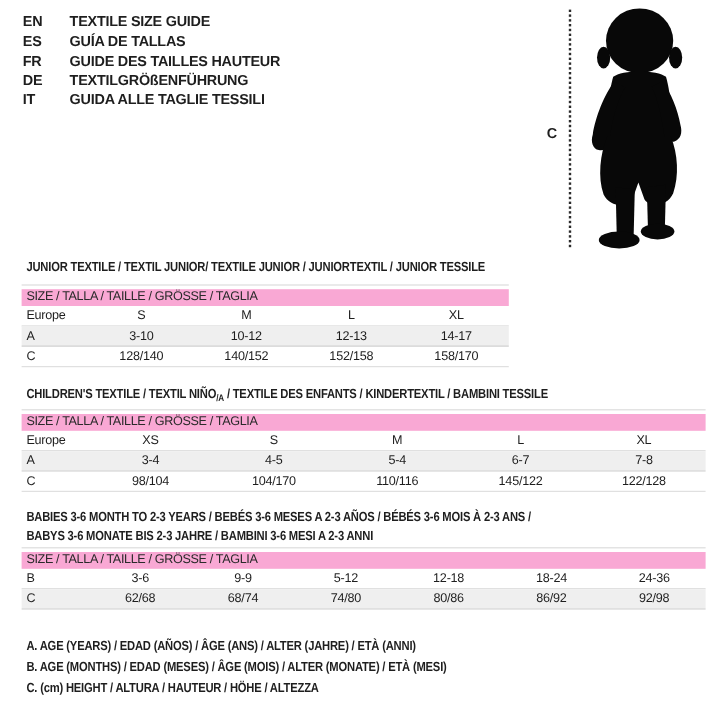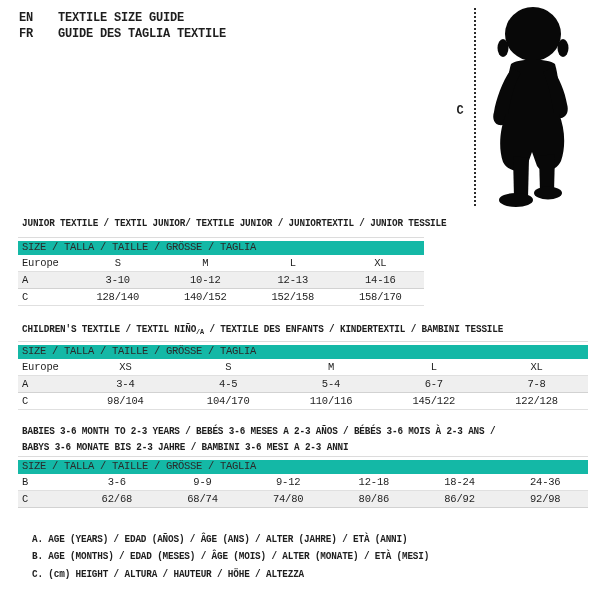--- a/index.html
+++ b/index.html
@@ -1,19 +1,19 @@
 <!DOCTYPE html>
 <html><head>
 <meta charset="utf-8">
 <style>
   * { margin:0; padding:0; box-sizing:border-box; }
   html,body { background:#ffffff; }
   .page {
     position:relative; width:600px; height:600px; background:#ffffff;
-    font-family:Liberation Mono, monospace; color:#1e1e1e; overflow:hidden;
+    font-family:Liberation Sans, sans-serif; color:#1e1e1e; overflow:hidden;
   }
 
   
   .langs { position:absolute; left:19px; top:10px; }
   .lang-row { height:16.3px; line-height:16.3px; font-size:12px; font-weight:700; letter-spacing:-0.2px; white-space:nowrap; }
   .lang-code { display:inline-block; width:39px; }
 
   
   .measure-line { position:absolute; left:474px; top:8px; height:198px; width:0; border-left:2.5px dotted #2b2b2b; }
   .measure-label { position:absolute; left:450px; top:104px; width:20px; text-align:center; font-size:12px; font-weight:700; }
@@ -23,44 +23,53 @@
   .tbl-title {
     position:absolute; font-size:11px; font-weight:700; letter-spacing:-0.2px;
     white-space:nowrap; transform:scaleX(0.85); transform-origin:left top; line-height:16px;
   }
   .sub { font-size:8px; position:relative; top:2px; }
 
   
   .tbl { position:absolute; }
   .topline { height:1px; background:#dcdcdc; margin-bottom:3px; }
   .bar {
-    height:13.5px; line-height:13.5px; background:#14b8a6; padding-left:4px;
+    height:13.5px; line-height:13.5px; background:#f9a8d4; padding-left:4px;
     font-size:10.5px; letter-spacing:-0.3px; color:#2a2a2a; white-space:nowrap; overflow:hidden;
   }
   .row { display:flex; height:17.3px; align-items:center; border-bottom:1px solid rgba(0,0,0,0.12); }
   .row.alt { background:#efefef; }
   .cell { font-size:10.5px; letter-spacing:-0.2px; white-space:nowrap; }
   .cell.label { width:56px; padding-left:4px; text-align:left; }
   .cell.data { flex:1; text-align:center; }
 
   
-  .footnotes { position:absolute; left:22px; top:531px;margin-left:10px; }
+  .footnotes { position:absolute; left:22px; top:531px; }
   .footnote { height:17.3px; line-height:17.3px; font-size:11px; font-weight:700; letter-spacing:-0.2px; white-space:nowrap; transform:scaleX(0.85); transform-origin:left top; }
 </style>
 </head>
 <body>
 
 <div class="page">
 
   <div class="langs">
     <div class="lang-row">
       <span class="lang-code">EN</span><span>TEXTILE SIZE GUIDE</span>
     </div>
     <div class="lang-row">
-      <span class="lang-code">FR</span><span>GUIDE DES TAGLIA TEXTILE</span>
+      <span class="lang-code">ES</span><span>GUÍA DE TALLAS</span>
+    </div>
+    <div class="lang-row">
+      <span class="lang-code">FR</span><span>GUIDE DES TAILLES HAUTEUR</span>
+    </div>
+    <div class="lang-row">
+      <span class="lang-code">DE</span><span>TEXTILGRÖßENFÜHRUNG</span>
+    </div>
+    <div class="lang-row">
+      <span class="lang-code">IT</span><span>GUIDA ALLE TAGLIE TESSILI</span>
     </div>
   </div>
 
   <div class="measure-line"></div>
   <div class="measure-label">C</div>
   <svg class="baby" width="100" height="202" viewBox="0 0 100 202" xmlns="http://www.w3.org/2000/svg">
     <g fill="#080808">
       <ellipse cx="51" cy="28" rx="28" ry="27"></ellipse>
       <ellipse cx="21" cy="42" rx="5.5" ry="9"></ellipse>
       <ellipse cx="81" cy="42" rx="5.5" ry="9"></ellipse>
@@ -84,21 +93,21 @@
       <div class="cell data">S</div>
       <div class="cell data">M</div>
       <div class="cell data">L</div>
       <div class="cell data">XL</div>
     </div>
     <div class="row alt">
       <div class="cell label">A</div>
       <div class="cell data">3-10</div>
       <div class="cell data">10-12</div>
       <div class="cell data">12-13</div>
-      <div class="cell data">14-16</div>
+      <div class="cell data">14-17</div>
     </div>
     <div class="row">
       <div class="cell label">C</div>
       <div class="cell data">128/140</div>
       <div class="cell data">140/152</div>
       <div class="cell data">152/158</div>
       <div class="cell data">158/170</div>
     </div>
   </div>
 
@@ -138,21 +147,21 @@
     <div>BABIES 3-6 MONTH TO 2-3 YEARS / BEBÉS 3-6 MESES A 2-3 AÑOS / BÉBÉS 3-6 MOIS À 2-3 ANS /</div>
     <div>BABYS 3-6 MONATE BIS 2-3 JAHRE / BAMBINI 3-6 MESI A 2-3 ANNI</div>
   </div>
   <div class="tbl" style="left:18px; top:456px; width:570px;">
     <div class="topline"></div>
     <div class="bar">SIZE / TALLA / TAILLE / GRÖSSE / TAGLIA</div>
     <div class="row">
       <div class="cell label">B</div>
       <div class="cell data">3-6</div>
       <div class="cell data">9-9</div>
-      <div class="cell data">9-12</div>
+      <div class="cell data">5-12</div>
       <div class="cell data">12-18</div>
       <div class="cell data">18-24</div>
       <div class="cell data">24-36</div>
     </div>
     <div class="row alt">
       <div class="cell label">C</div>
       <div class="cell data">62/68</div>
       <div class="cell data">68/74</div>
       <div class="cell data">74/80</div>
       <div class="cell data">80/86</div>

